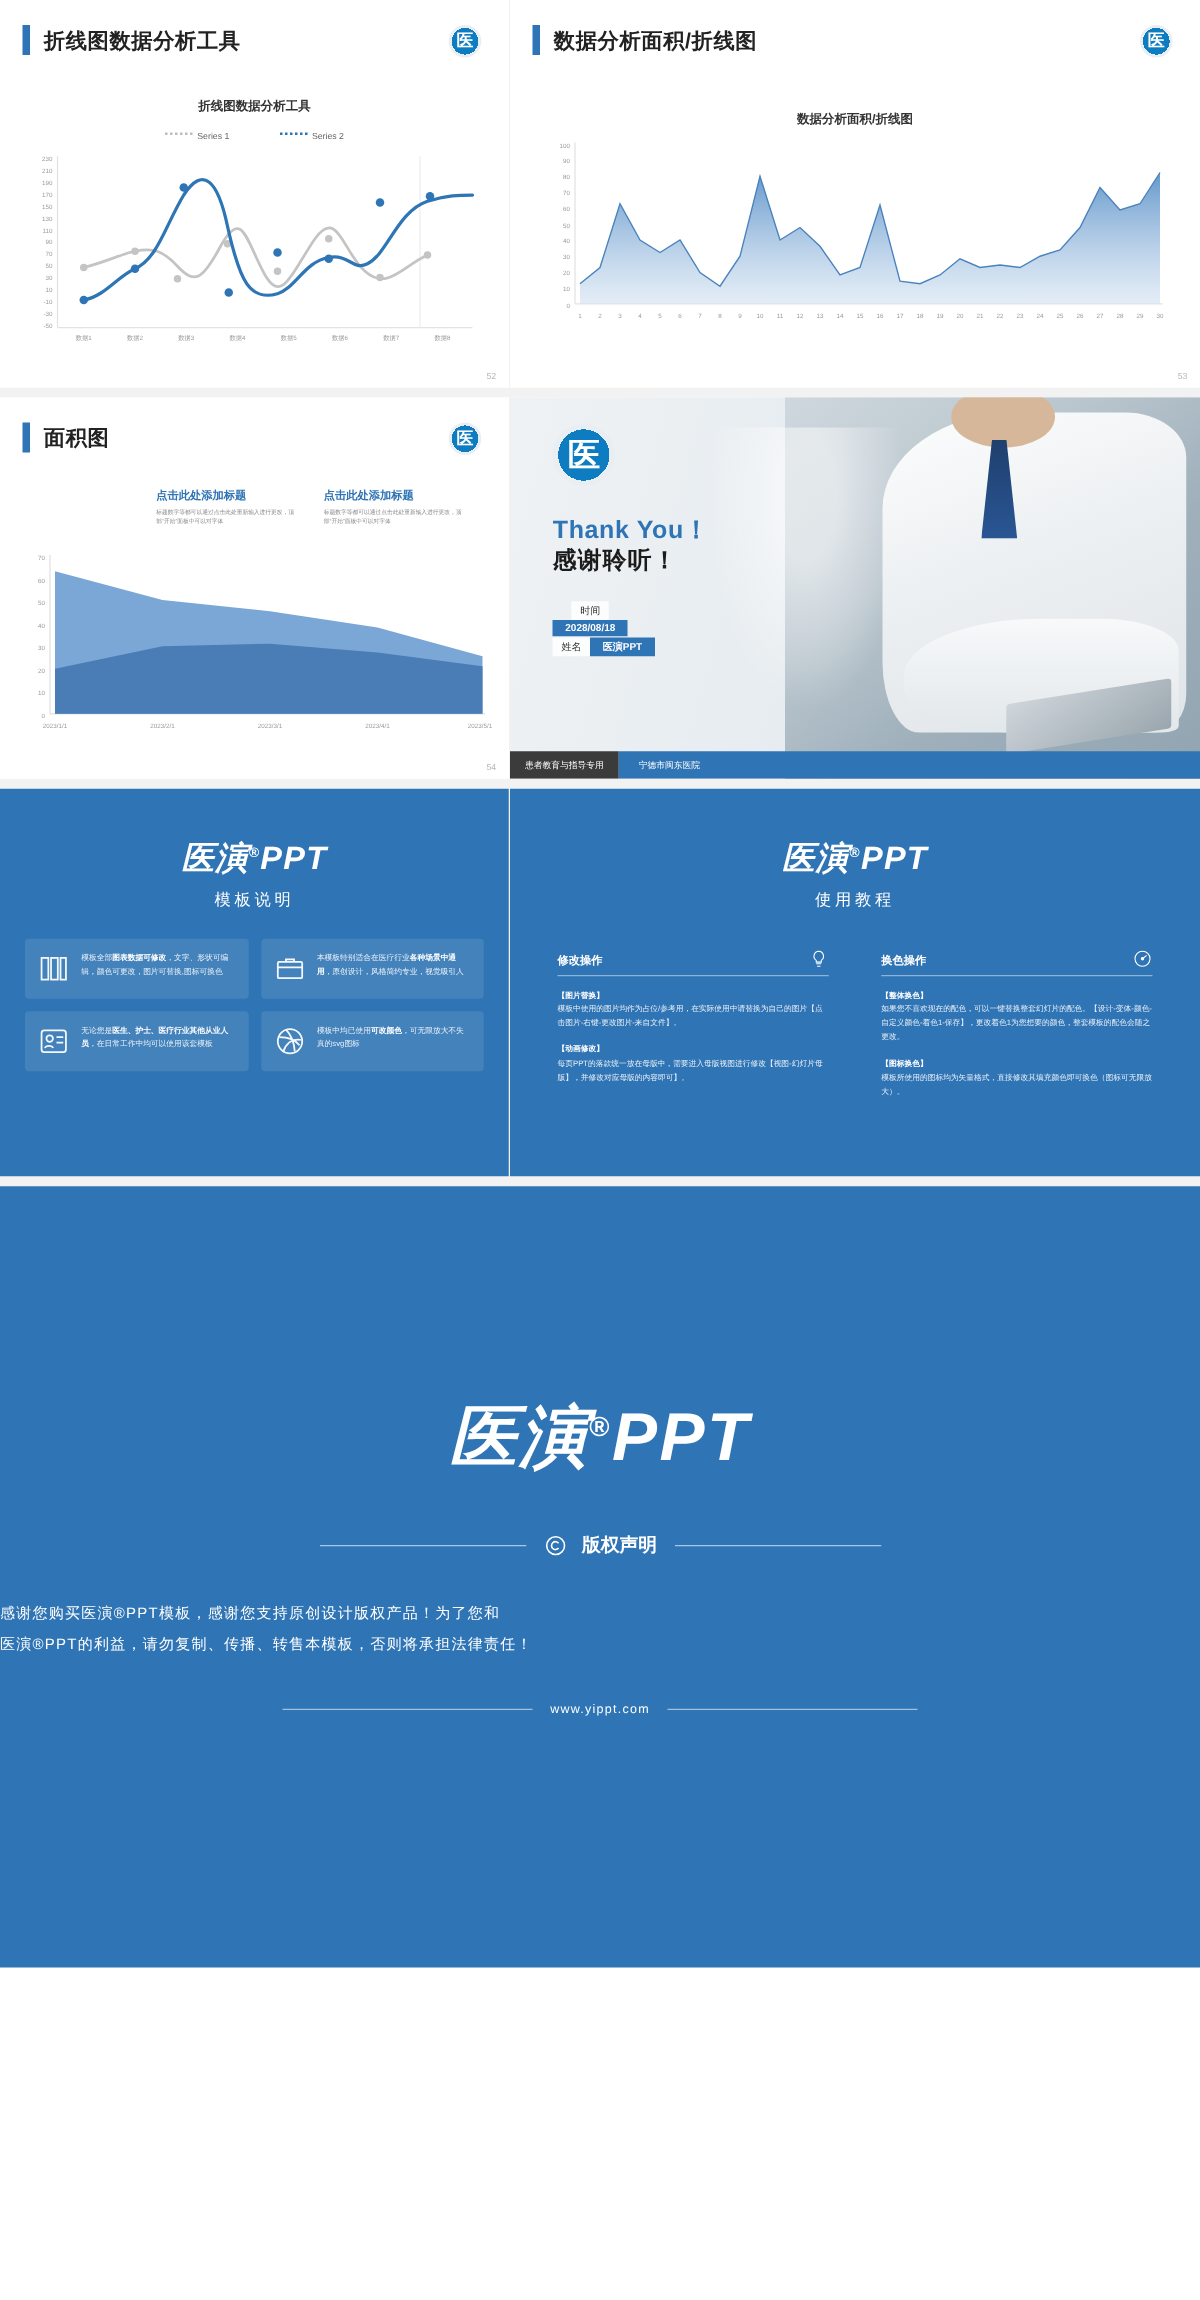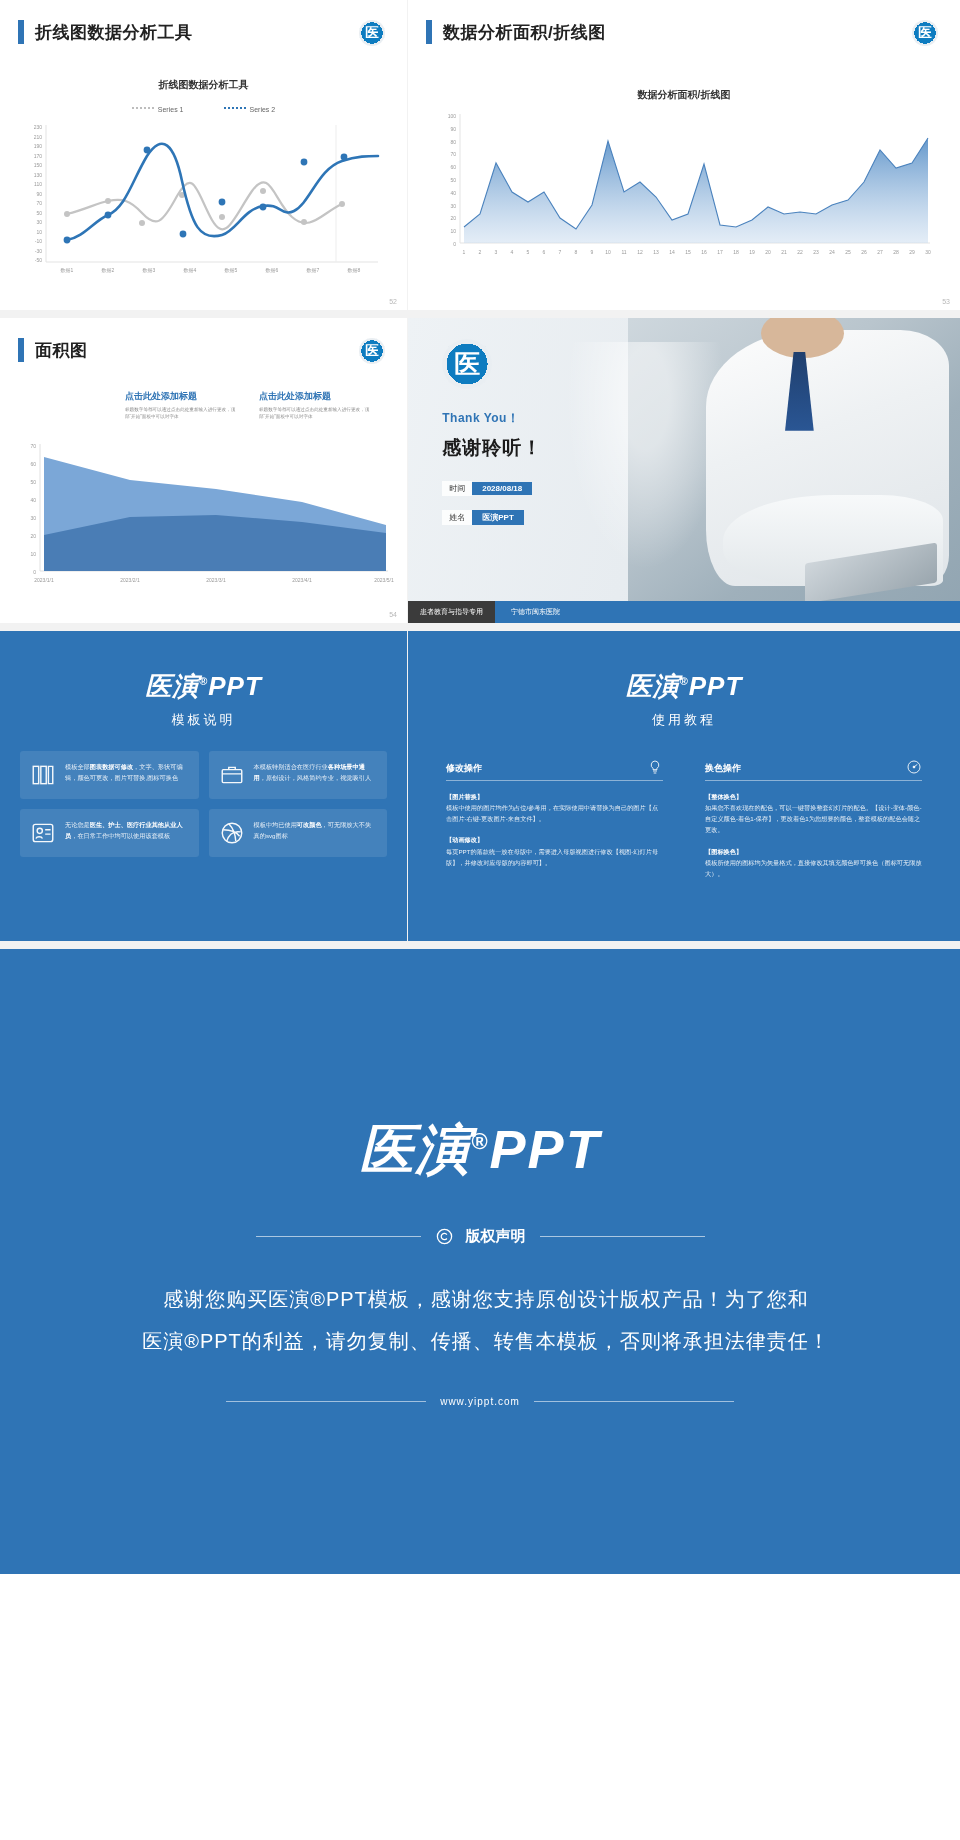--- a/index.html
+++ b/index.html
@@ -63,21 +63,21 @@
   .ty-arm  { position:absolute; right:3%; bottom:12%; width:40%; height:30%;
              background:linear-gradient(180deg,#f7f9fa,#e2e7ea);
              border-radius:50% 28% 6% 40%; }
   .ty-tab  { position:absolute; right:4%; bottom:10%; width:24%; height:13%;
              background:linear-gradient(150deg,#cfd6db,#9aa6ae); border-radius:3px;
              transform:skewY(-9deg); }
   .ty-skel { position:absolute; left:26%; top:8%; width:34%; height:84%;
              background:radial-gradient(ellipse at 50% 22%, rgba(255,255,255,.85) 0 18%, rgba(255,255,255,0) 60%);
              opacity:.6; }
   .ty-logo { position:absolute; left:6.2%; top:7%; width:50px; height:50px; }
-  .ty-en { position:absolute; left:6.2%; top:30%; font-size:12px; font-weight:700; color:#2f74b5;
+  .ty-en { position:absolute; left:6.2%; top:30%; font-size:20px; font-weight:700; color:#2f74b5;
            letter-spacing:.5px; }
   .ty-cn { position:absolute; left:6.2%; top:38.5%; font-size:19px; font-weight:700; color:#1b1b1b;
            letter-spacing:1px; }
   .ty-field { position:absolute; left:6.2%; display:flex; align-items:center; font-size:8px; }
   .ty-field .k { background:rgba(255,255,255,.82); color:#333; padding:2px 7px; }
   .ty-field .v { background:#2f74b5; color:#fff; padding:2px 10px; font-weight:600; }
   .ty-bar { position:absolute; left:0; bottom:0; width:100%; height:22px; display:flex; }
   .ty-bar .l { background:#3b3b3b; color:#fff; font-size:7px; display:flex; align-items:center;
                justify-content:center; padding:0 12px; }
   .ty-bar .r { background:#2f74b5; color:#fff; font-size:7px; display:flex; align-items:center;
@@ -104,21 +104,21 @@
   .tut-blk { margin-top:10px; font-size:6.2px; line-height:1.8; color:#e9f0f7; }
   .tut-blk b { display:block; font-weight:700; color:#fff; }
 
   
   .cr { background:#2f74b5; color:#fff; position:relative; }
   .cr-logo { text-align:center; font-size:54px; font-weight:700; font-style:italic; letter-spacing:2px; }
   .cr-logo sup { font-size:22px; vertical-align:super; font-style:normal; }
   .cr-rule { display:flex; align-items:center; justify-content:center; gap:14px; margin-top:40px; }
   .cr-rule .ln { height:1px; background:rgba(255,255,255,.6); width:165px; }
   .cr-rule .cp { display:flex; align-items:center; gap:12px; font-size:15px; font-weight:700; }
-  .cr-body { text-align:center; font-size:20px; line-height:2.1; margin-top:32px; letter-spacing:1px;padding-left:12px; }
+  .cr-body { text-align:left; font-size:12px; line-height:2.1; margin-top:32px; letter-spacing:1px; }
   .cr-rule2 { display:flex; align-items:center; justify-content:center; gap:14px; margin-top:34px; }
   .cr-rule2 .ln { height:1px; background:rgba(255,255,255,.55); width:200px; }
   .cr-rule2 .u { font-size:10px; letter-spacing:1px; }
   .footer-strip { height:22px; background:#ffffff; }
 </style>
 </head>
 <body>
 
 <div class="page">
 
@@ -345,21 +345,21 @@
       <div class="ty-tie"></div>
       <div class="ty-arm"></div>
       <div class="ty-tab"></div>
 
       <div class="ty-logo">
         <div class="badge" style="width:50px;height:50px;font-size:50px;"></div>
       </div>
       <div class="ty-en">Thank You！</div>
       <div class="ty-cn">感谢聆听！</div>
 
-      <div class="ty-field" style="top:53.5%;">
+      <div class="ty-field" style="top:53.5%;flex-direction:column;">
         <span class="k">时间</span>
         <span class="v">2028/08/18</span>
       </div>
       <div class="ty-field" style="top:63%;">
         <span class="k">姓名</span>
         <span class="v">医演PPT</span>
       </div>
 
       <div class="ty-bar">
         <div class="l">患者教育与指导专用</div>

